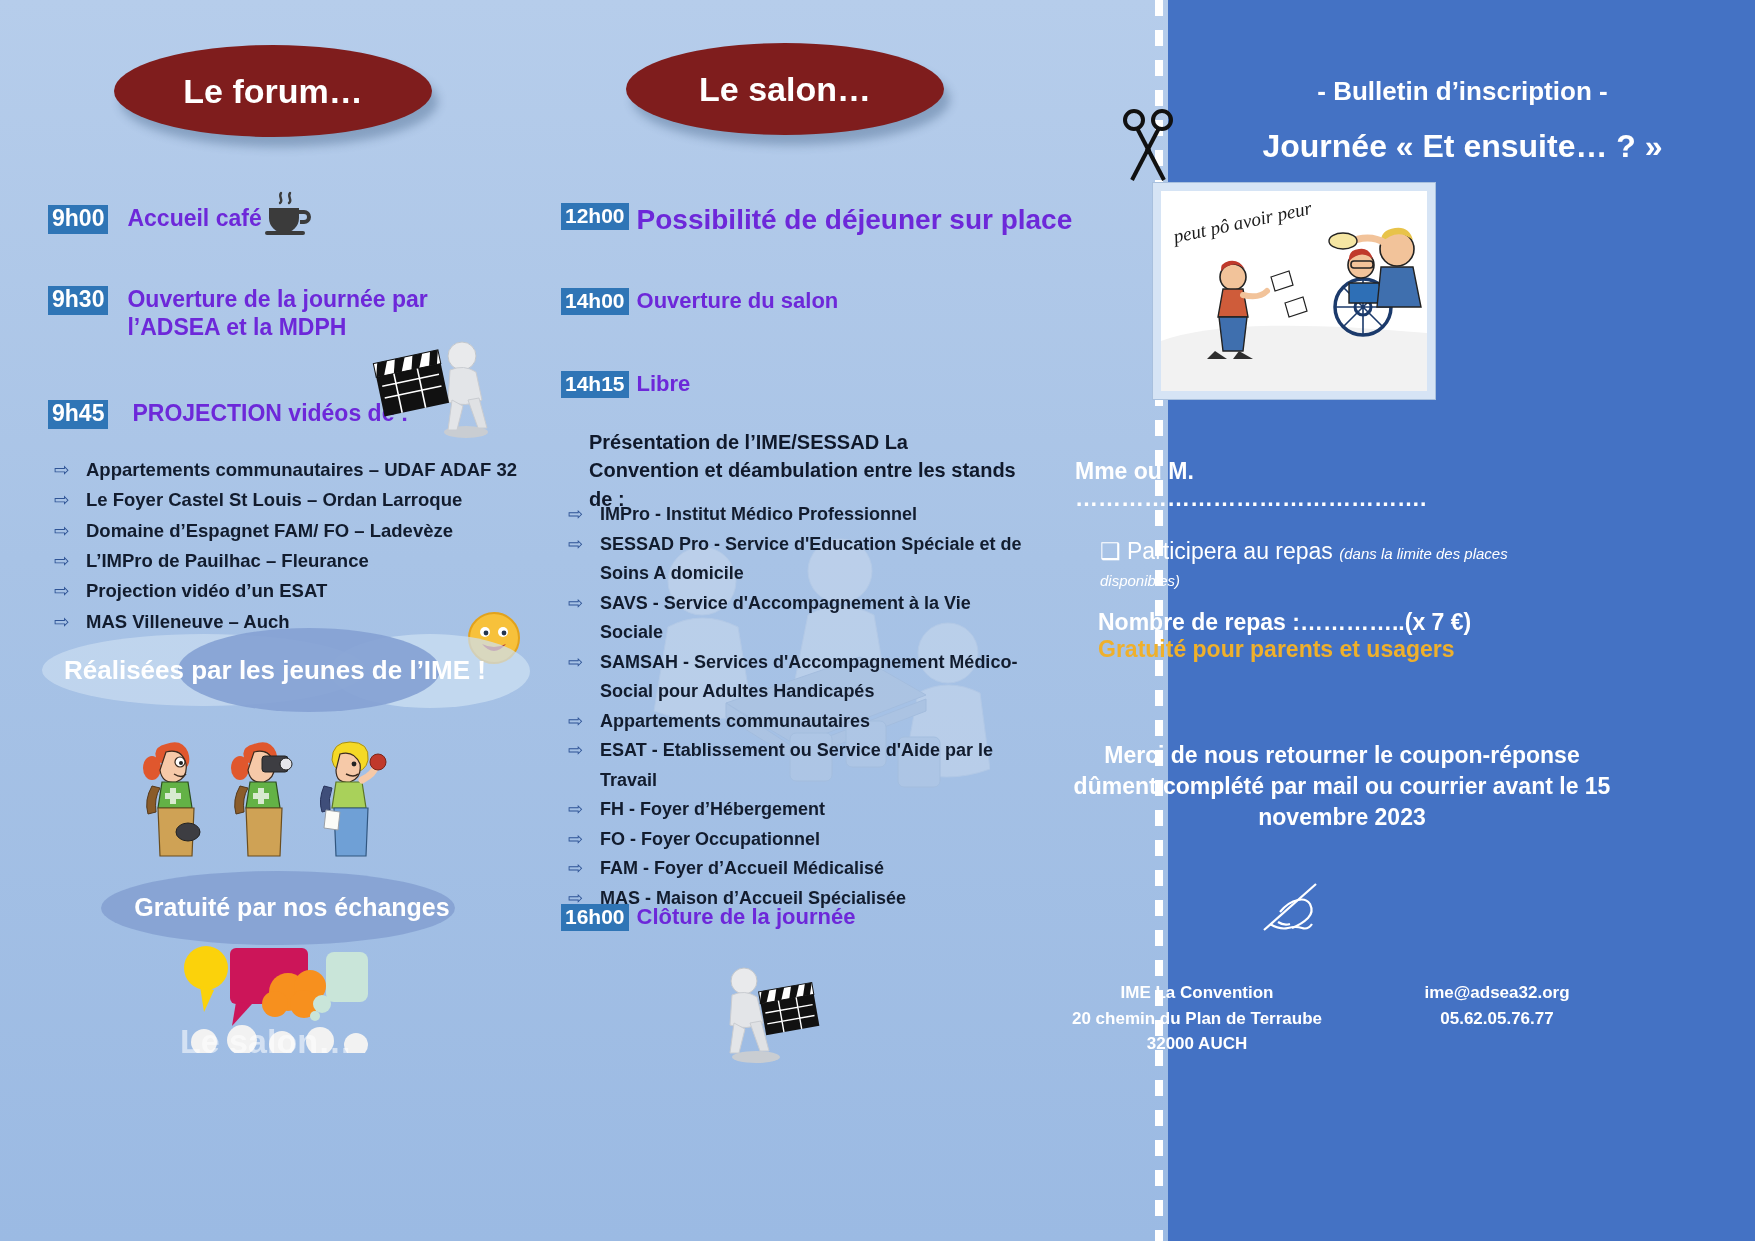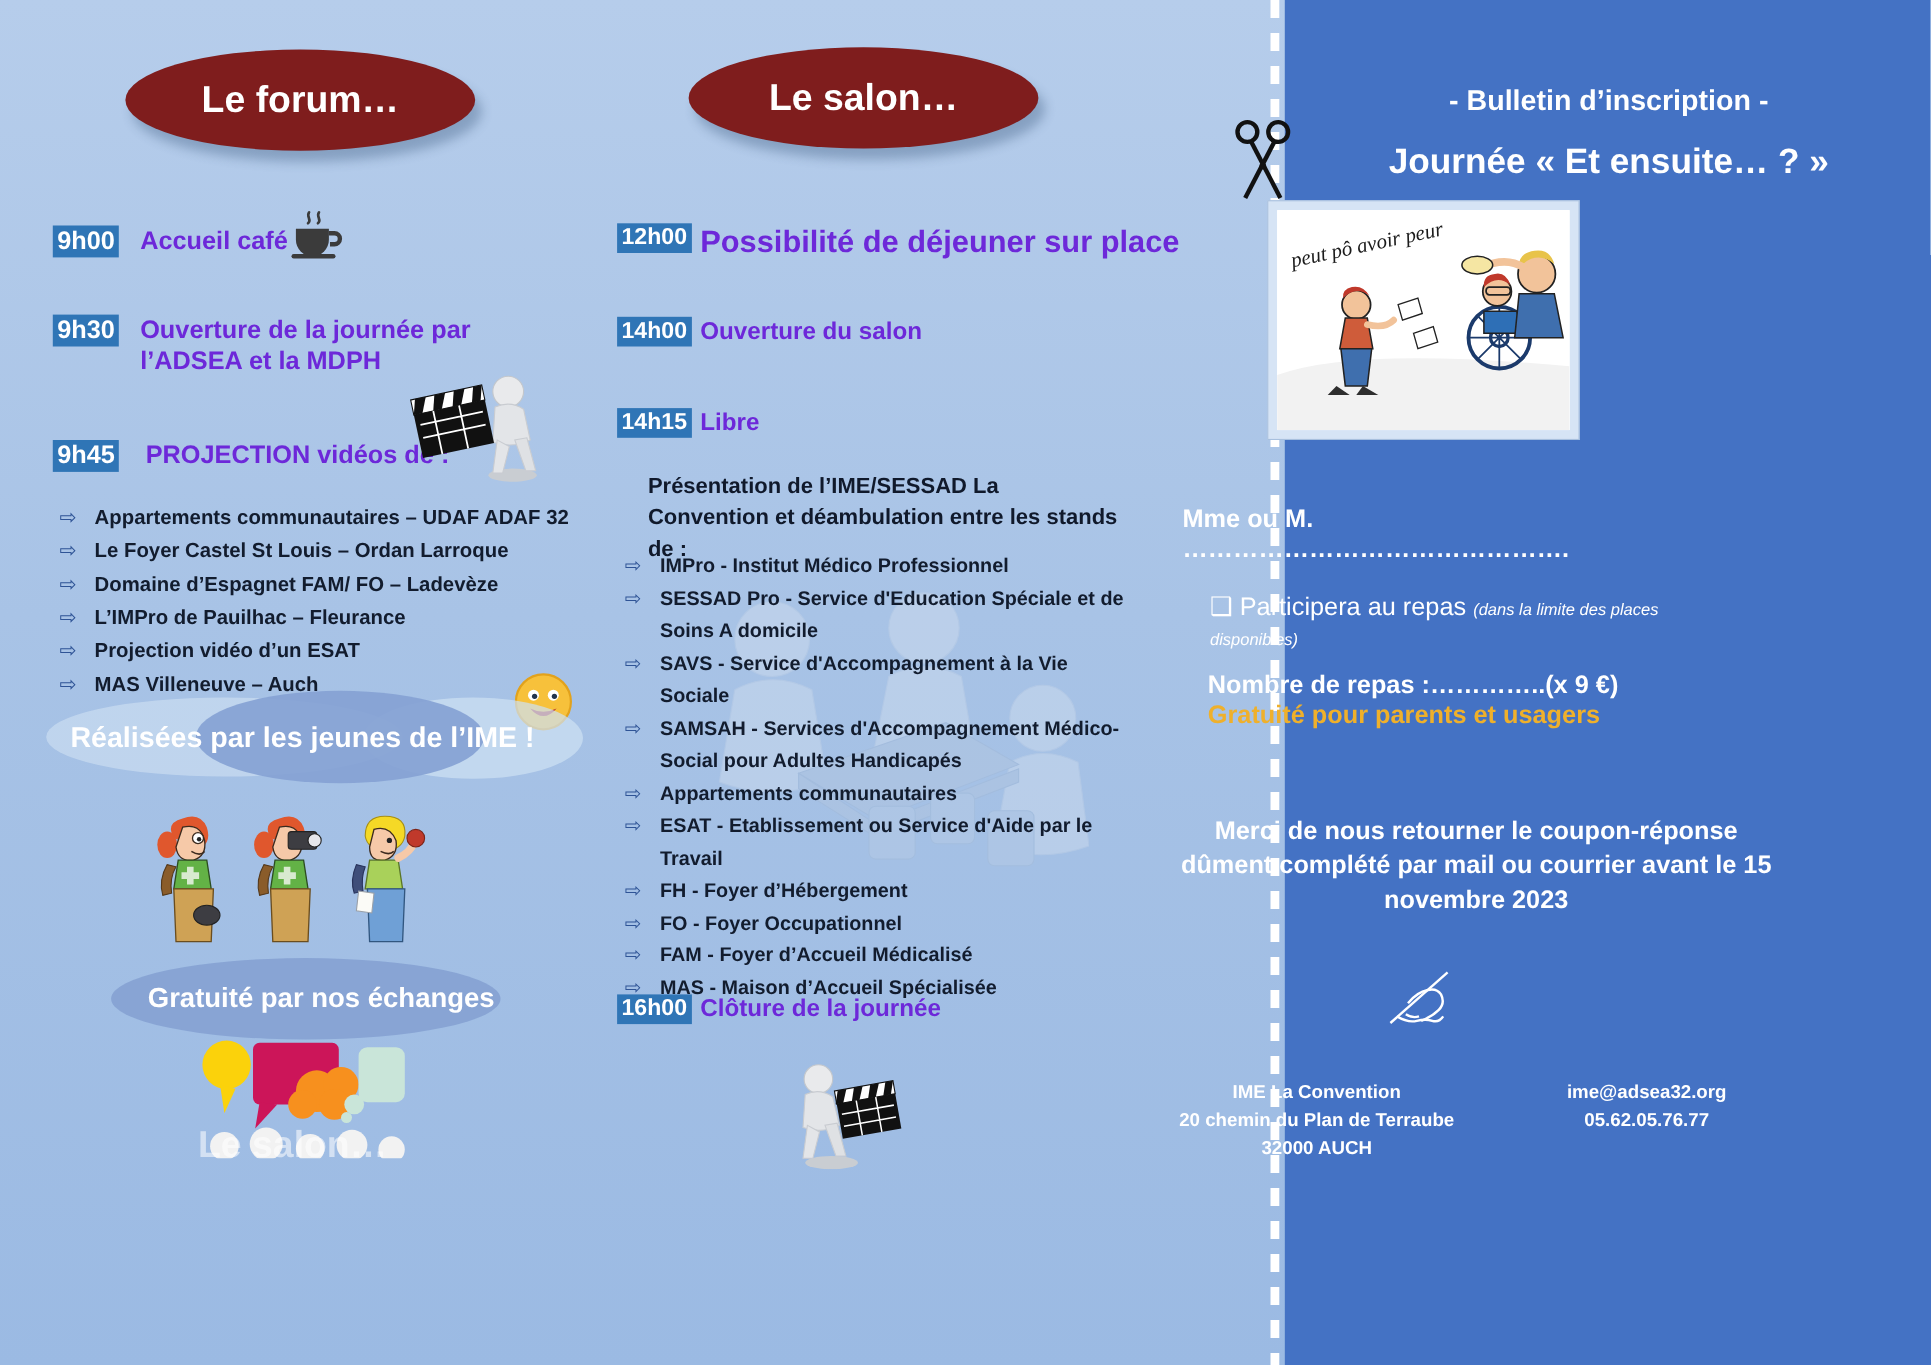--- a/index.html
+++ b/index.html
@@ -469,21 +469,21 @@
   </div>
 
   <div class="r-line" id="r-name">Mme ou M. ……………………………………….</div>
 
   <div class="r-line" id="r-check">
     <span>❑</span>
     <span>Participera au repas</span>
     <span class="sub">(dans la limite des places disponibles)</span>
   </div>
 
-  <div class="r-line" id="r-repas">Nombre de repas :…………..(x 9 €)</div>
+  <div class="r-line" id="r-repas">Nombre de repas :…………..(x 7 €)</div>
   <div class="r-line" id="r-gratuit">Gratuité pour parents et usagers</div>
   <div class="r-line" id="r-merci">Merci de nous retourner le coupon-réponse dûment complété par mail ou courrier avant le 15 novembre 2023</div>
 
   <div class="pen-icon">
     <svg viewBox="0 0 70 62" width="70" height="62">
       <g stroke="#ffffff" stroke-width="2.2" fill="none" stroke-linejoin="round">
         <path d="M6 52 L58 6"></path>
         <path d="M22 34 q8 -10 18 -12 q8 -2 12 4 q4 8 -2 14 q-6 6 -16 10"></path>
         <path d="M12 46 q10 6 18 4 q8 -2 14 0 q6 2 10 -4"></path>
         <path d="M20 44 q6 4 12 2"></path>

